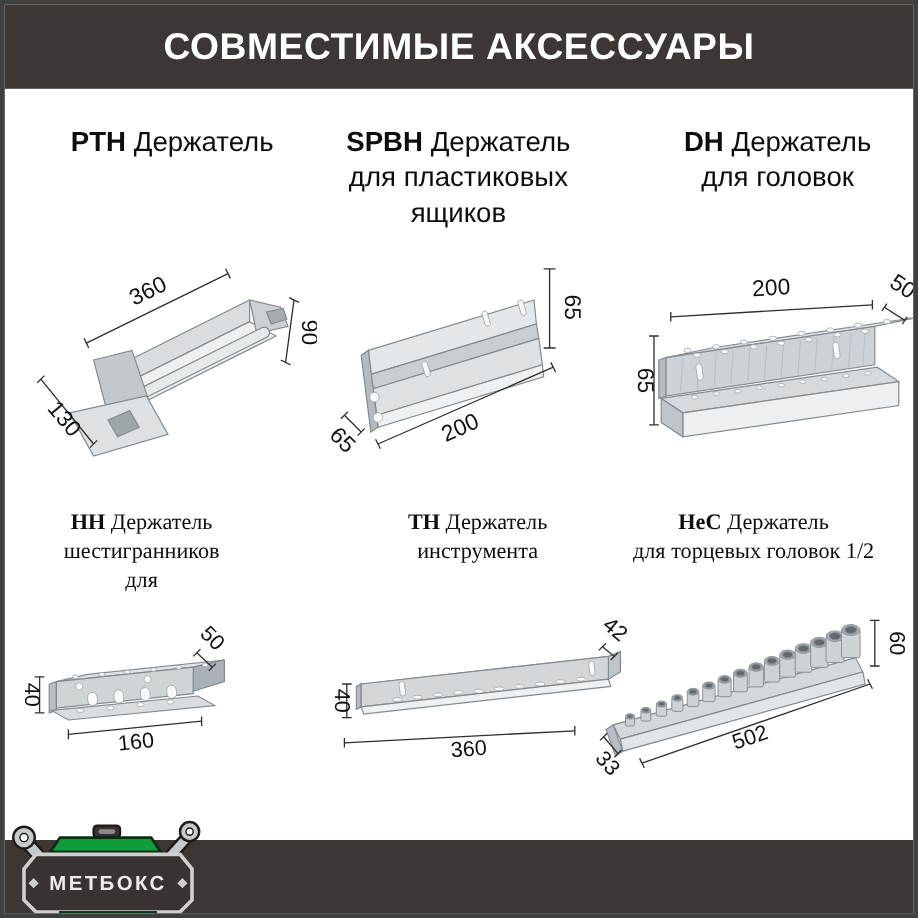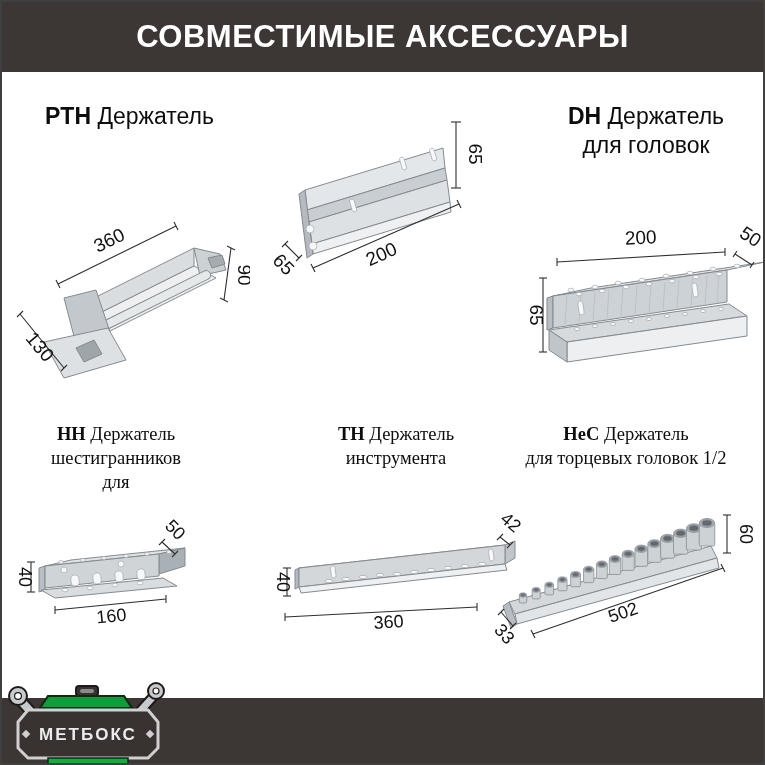--- a/index.html
+++ b/index.html
@@ -1,20 +1,20 @@
 <!DOCTYPE html>
 <html><head>
 <meta charset="utf-8">
 <style>
   html,body{margin:0;padding:0;}
   .page{
     position:relative;
     width:765px;height:765px;
     background:#ffffff;
-    border:2px solid #404040;
+    border:4px solid #404040;
     box-sizing:border-box;
     overflow:hidden;
     font-family:"Liberation Sans", sans-serif;
   }
   .header{
     position:absolute;left:0;top:0;right:0;height:70px;
     background:#3c3634;
     display:flex;align-items:center;justify-content:center;
   }
   .header h1{
@@ -41,21 +41,21 @@
 </style>
 </head>
 <body>
 
 <div class="page">
 
   <div class="header">
     <h1>СОВМЕСТИМЫЕ АКСЕССУАРЫ</h1>
   </div>
 
-  <div class="cell r1" style="left:5px;top:100px;width:245px;">
+  <div class="cell r1" style="left:17px;top:100px;width:245px;">
     <div class="title">
       <span class="ln"><b>PTH</b><span> Держатель</span></span>
       <span class="ln"></span>
     </div>
     <svg width="240" height="190" viewBox="0 0 240 190">
       <g class="metal">
         <path d="M72,102 L184,46 L184,64 L72,120 Z" fill="#d9dde0"></path>
         <path d="M72,120 L184,64 L206,76 L94,132 Z" fill="#edeff0"></path>
         <path d="M184,46 L210,52 L216,68 L190,74 Z" fill="#ccd1d4"></path>
         <path d="M198,56 L212,53 L215,62 L202,66 Z" fill="#a6adb1"></path>
@@ -75,20 +75,25 @@
         <text class="dim" x="228" y="73" text-anchor="middle" transform="rotate(90,228,73)">90</text>
         <line class="dl" x1="10" y1="112" x2="54" y2="166"></line>
         <line class="dl" x1="13" y1="109" x2="7" y2="115"></line>
           <line class="dl" x1="57" y1="163" x2="51" y2="169"></line>
         <text class="dim" x="25" y="149" text-anchor="middle" transform="rotate(50,25,149)">130</text>
       </g>
     </svg>
   </div>
 
   <div class="cell r1" style="left:252px;top:100px;width:252px;">
+    <div class="title">
+      <span class="ln"><b>SPBH</b><span> Держатель</span></span>
+      <span class="ln">для пластиковых</span>
+      <span class="ln">ящиков</span>
+    </div>
     <svg width="235" height="190" viewBox="0 0 235 190">
       <g class="metal">
         <path d="M42,88 L180,46 L182,66 L44,108 Z" fill="#e4e7e9"></path>
         <path d="M44,108 L182,66 L184,78 L46,120 Z" fill="#c9ced2"></path>
         <path d="M46,120 L184,78 L187,100 L49,142 Z" fill="#dde1e3"></path>
         <path d="M49,142 L187,100 L188,110 L50,152 Z" fill="#eef0f1"></path>
         <path d="M36,92 L42,88 L50,152 L44,156 Z" fill="#b4bac0"></path>
         <rect class="hole" x="-2" y="-7" width="4.5" height="13" rx="2" transform="translate(140,62) rotate(-17)"></rect>
         <rect class="hole" x="-2" y="-7" width="4.5" height="13" rx="2" transform="translate(170,53) rotate(-17)"></rect>
         <rect class="hole" x="-2" y="-7" width="4.5" height="13" rx="2" transform="translate(90,104) rotate(-17)"></rect>

